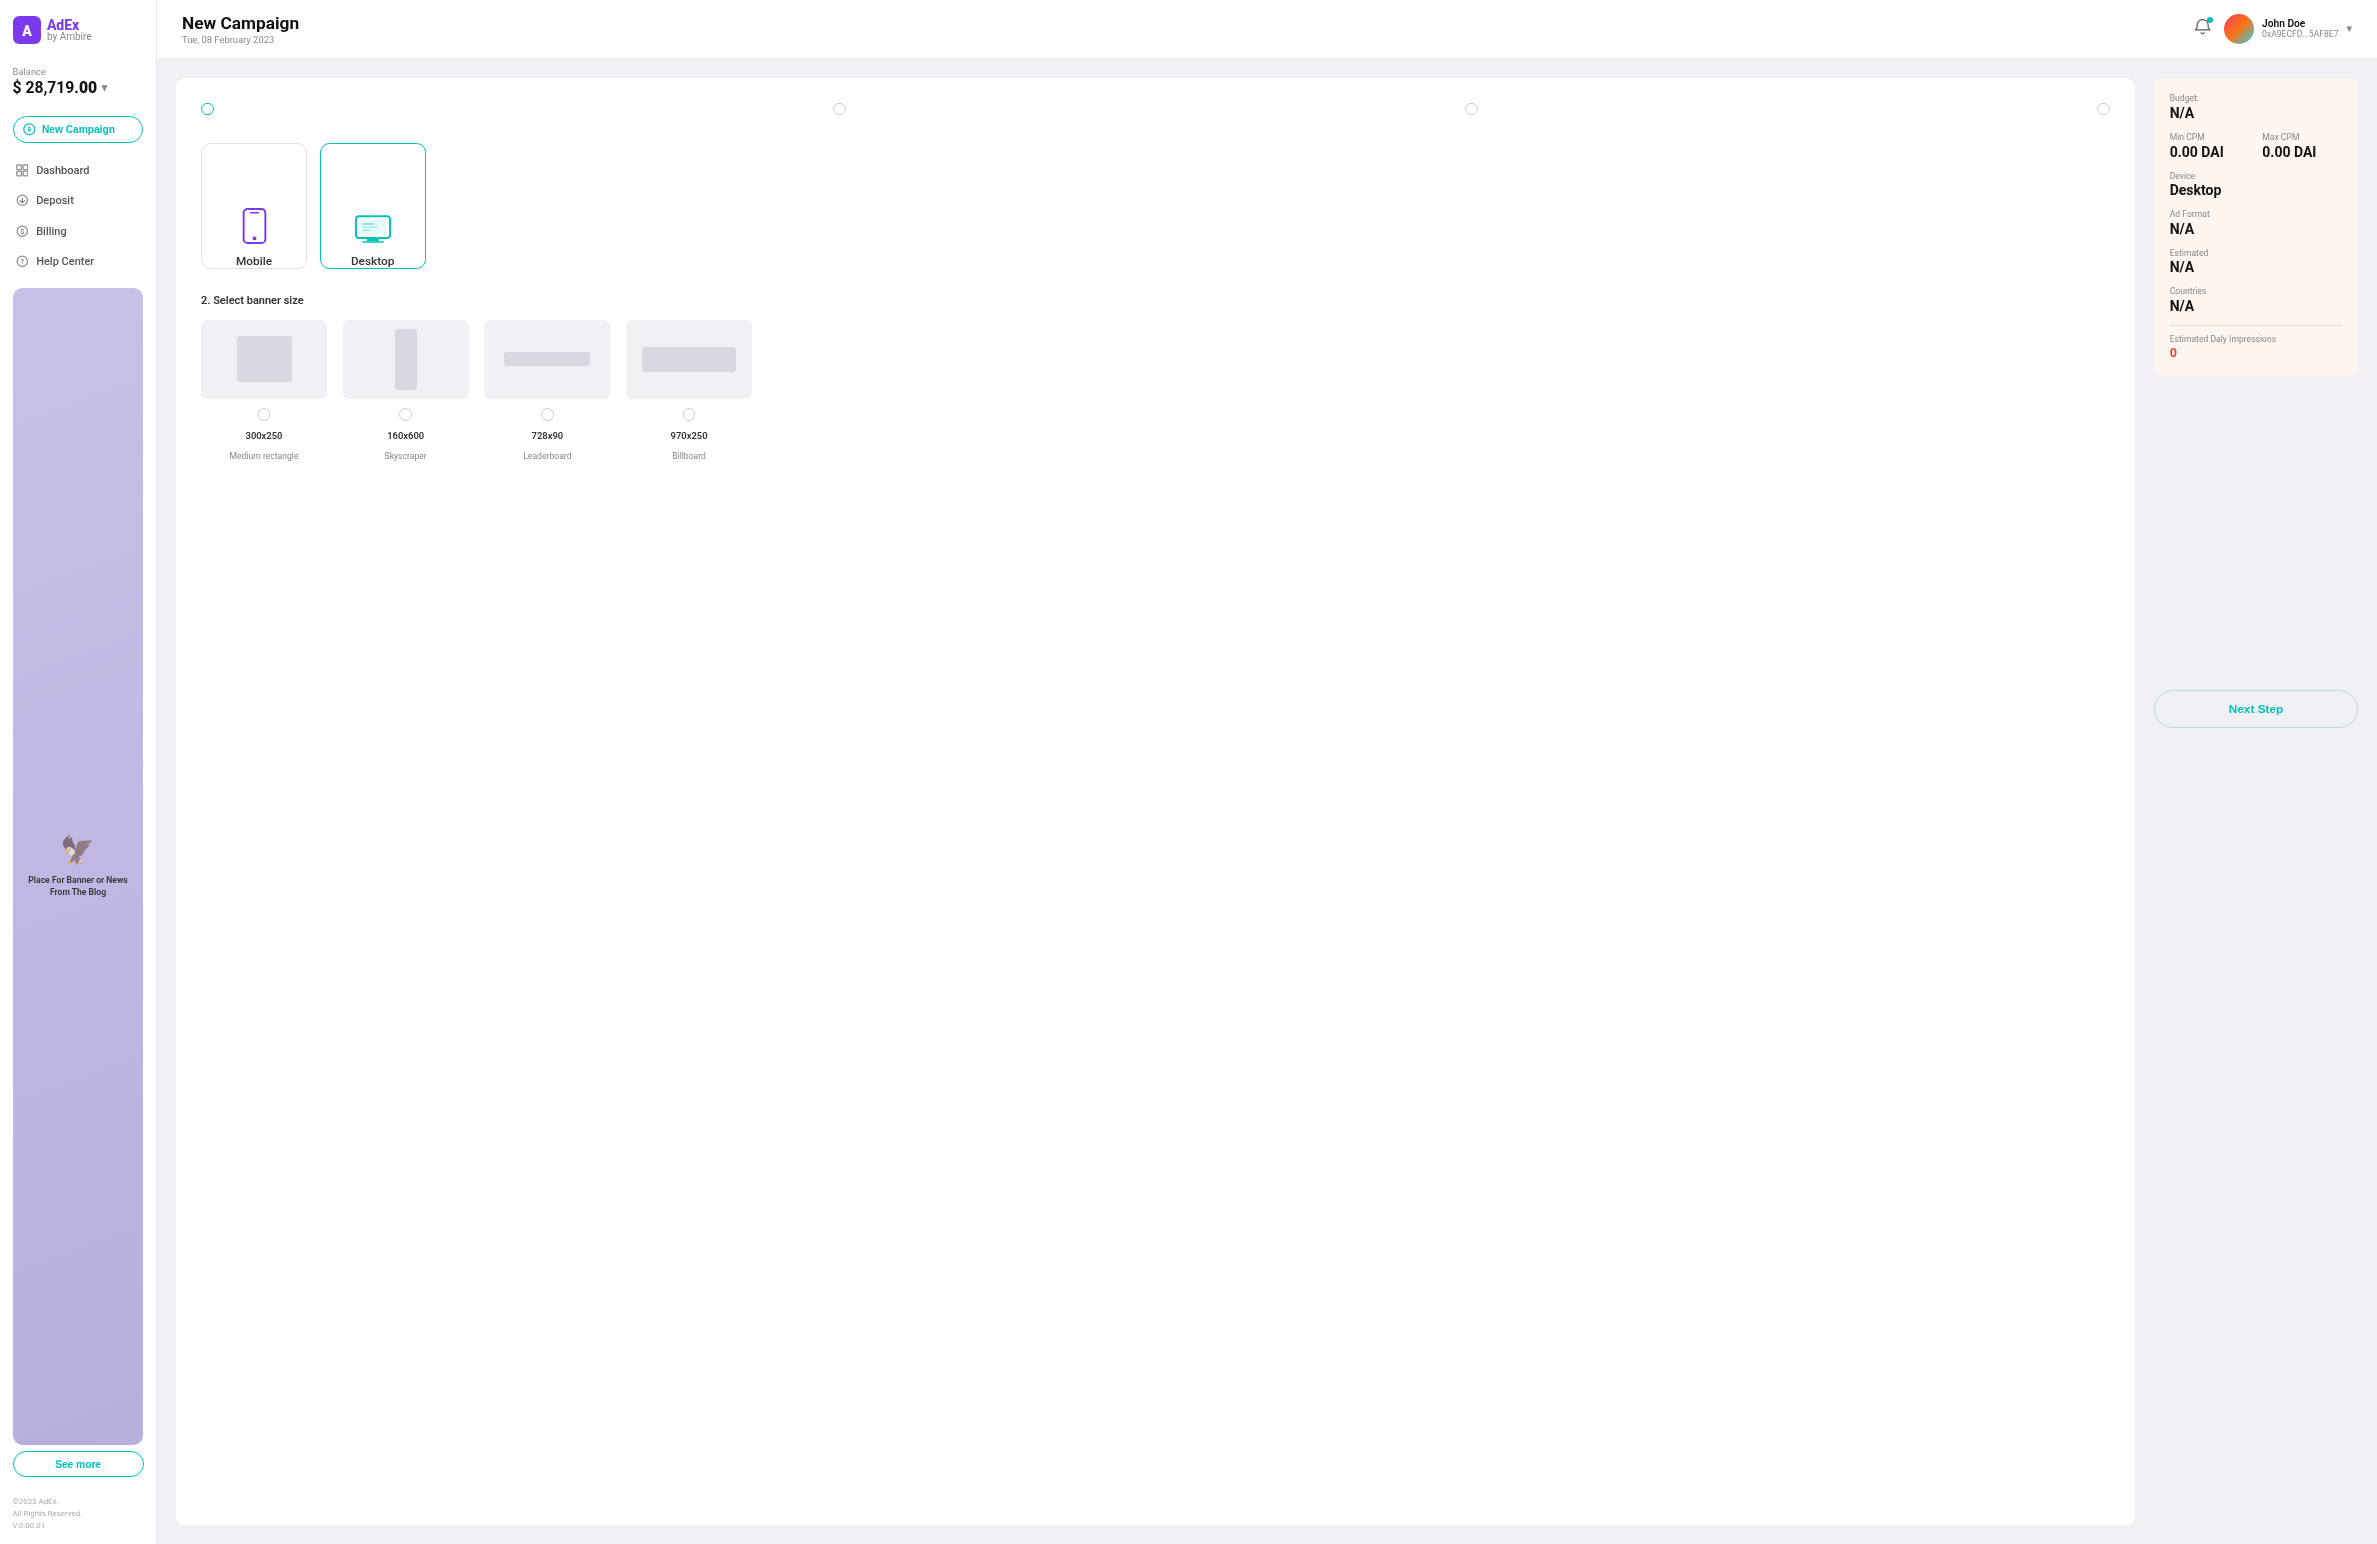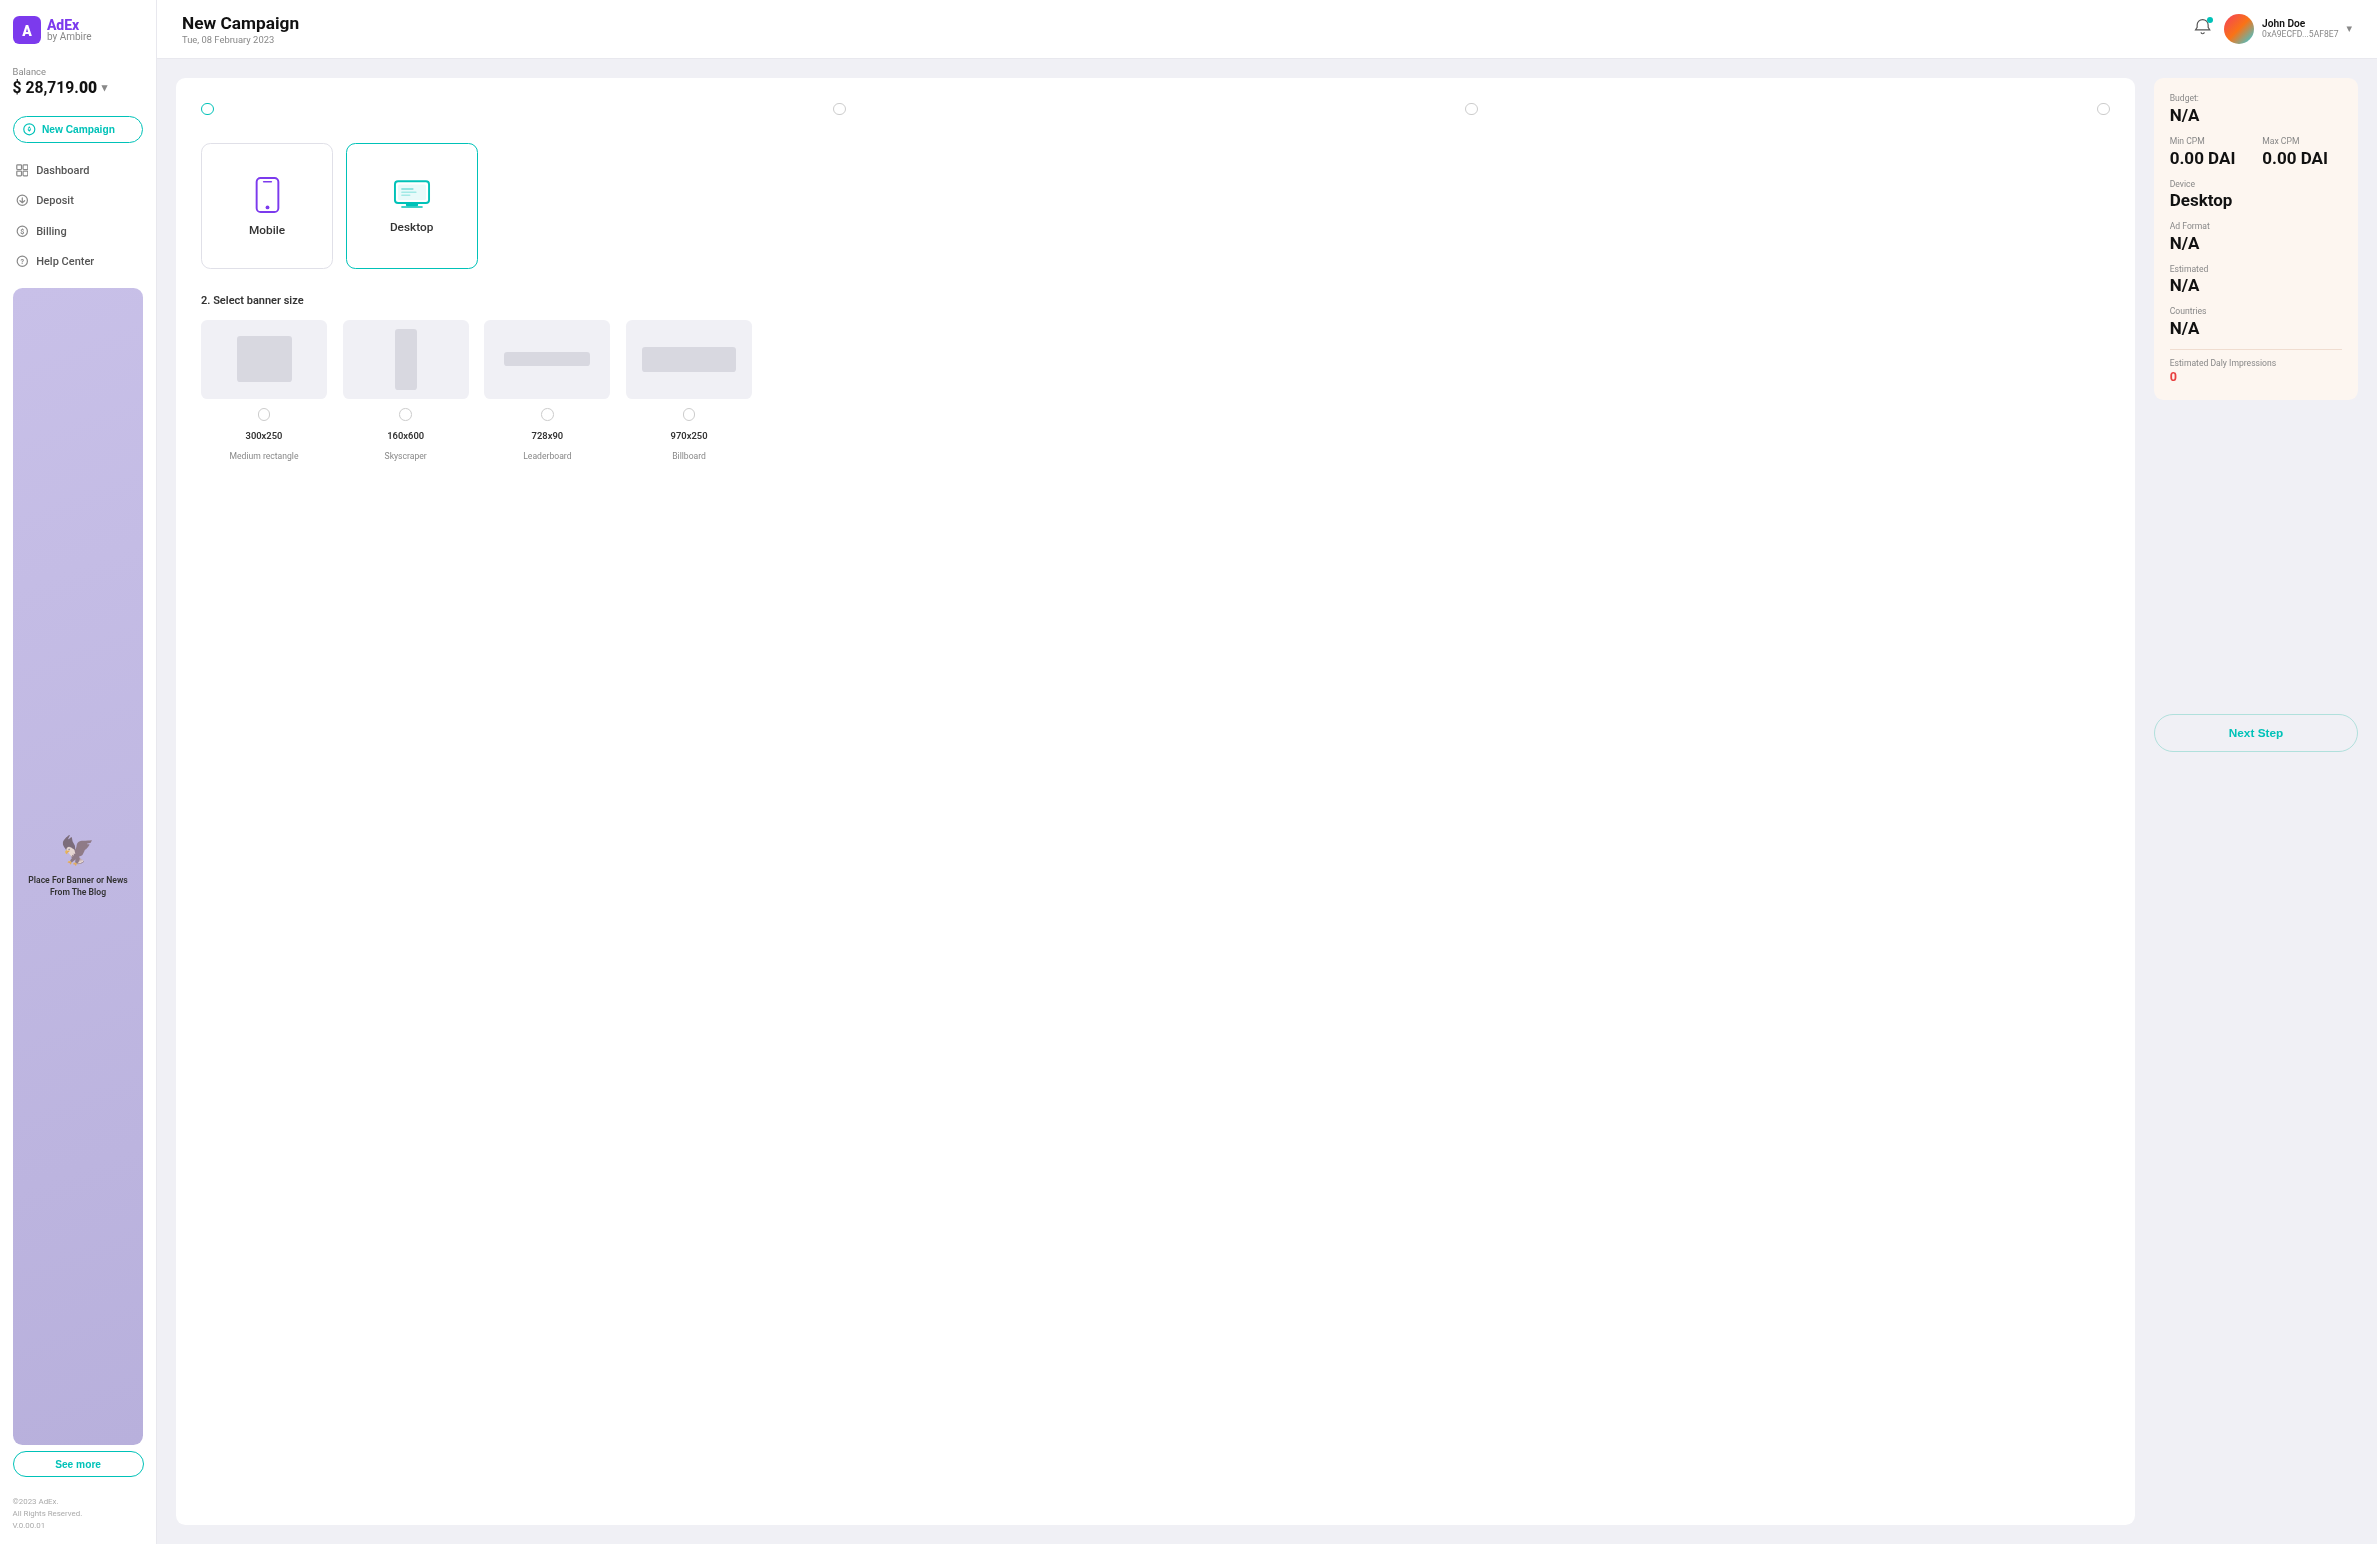--- a/index.html
+++ b/index.html
@@ -240,28 +240,28 @@
       margin-bottom: 12.6px;
     }
 
     
     .device-grid {
       display: flex;
       gap: 12.6px;
       margin-bottom: 25px;
     }
     .device-card {
-      width: 132px;
+      width: 106px;
       height: 126px;
       border: 1.6px solid #e0e0e8;
       border-radius: 9.4px;
       display: flex;
       flex-direction: column;
       align-items: center;
-      justify-content: center;
+      justify-content: flex-end;
       cursor: pointer;
       gap: 9.4px;
       background: #fff;
       transition: border-color 0.2s;
     }
     .device-card.selected {
       border-color: #00c2b8;
       background: #fff;
     }
     .device-label {
@@ -331,21 +331,21 @@
     .summary-row {
       margin-bottom: 11px;
     }
     .summary-row:last-child { margin-bottom: 0; }
     .summary-key {
       font-size: 8.6px;
       color: #888;
       margin-bottom: 1.6px;
     }
     .summary-value {
-      font-size: 17px;
+      font-size: 14px;
       font-weight: 700;
       color: #111;
     }
     .summary-row-double {
       display: flex;
       gap: 12.6px;
       margin-bottom: 11px;
     }
     .summary-col { flex: 1; }
     .estimated-row {

